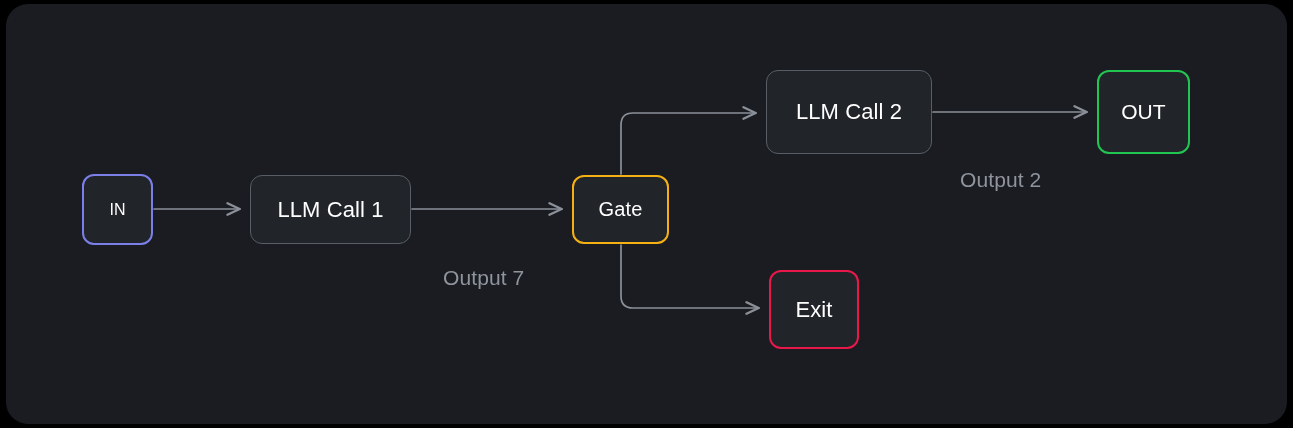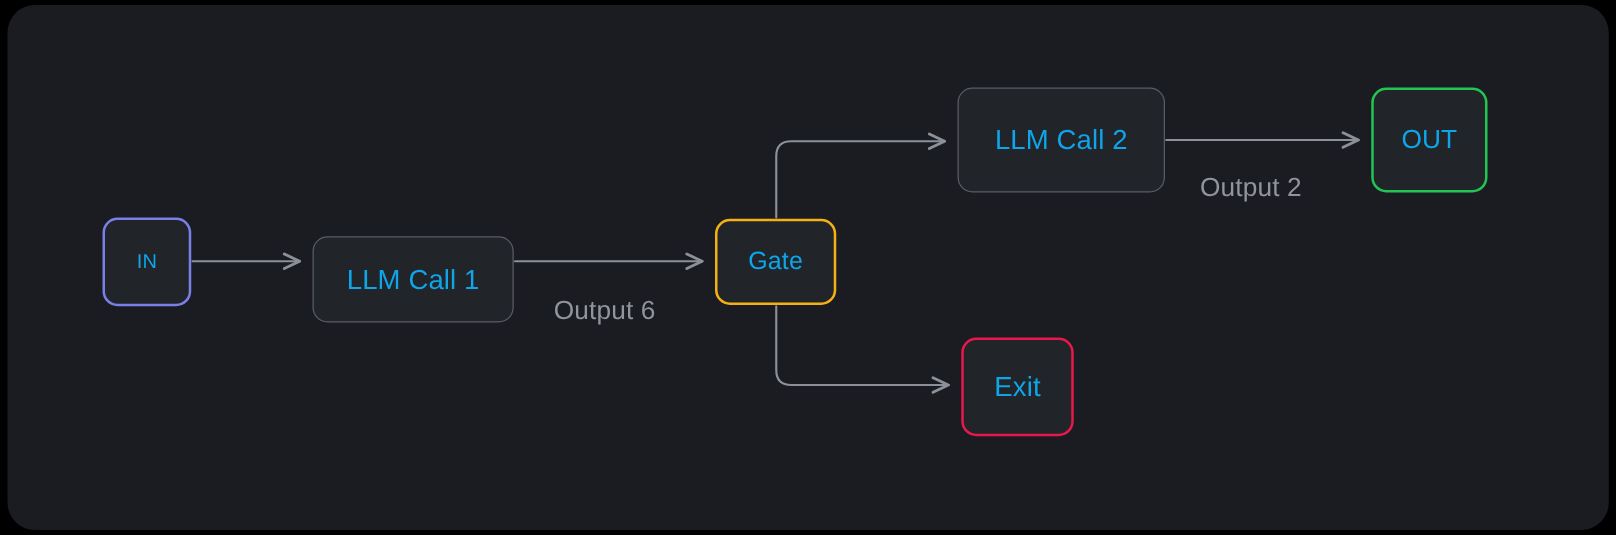--- a/index.html
+++ b/index.html
@@ -39,43 +39,44 @@
   }
   .node {
     position: absolute;
     box-sizing: border-box;
     display: flex;
     align-items: center;
     justify-content: center;
     background: #212429;
     border-radius: 12px;
     border-style: solid;
-    color: #0ea5e9;
+    color: #ffffff;
     letter-spacing: 0.1px;
     white-space: nowrap;
   }
   .node.gray   { border-color: #585d66; border-width: 1.6px; }
   .node.blue   { border-color: #7b7fe8; border-width: 2px; }
   .node.amber  { border-color: #f5b014; border-width: 2px; }
   .node.green  { border-color: #23c552; border-width: 2px; }
   .node.red    { border-color: #e8194a; border-width: 2px; }
 
   #node-in       { left: 82px;   top: 174px; width: 71px;  height: 71px;  font-size: 16px; }
-  #node-llm1     { left: 250px;  top: 189px; width: 161px; height: 69px;  font-size: 22px; }
+  #node-llm1     { left: 250px;  top: 175px; width: 161px; height: 69px;  font-size: 22px; }
   #node-gate     { left: 572px;  top: 175px; width: 97px;  height: 69px;  font-size: 20px; }
   #node-llm2     { left: 766px;  top: 70px;  width: 166px; height: 84px;  font-size: 22px; }
   #node-out      { left: 1097px; top: 70px;  width: 93px;  height: 84px;  font-size: 21px; }
   #node-exit     { left: 769px;  top: 270px; width: 90px;  height: 79px;  font-size: 22px; }
 
   .edge-label {
     position: absolute;
     color: #8f949d;
     font-size: 21px;
     white-space: nowrap;
     letter-spacing: 0.1px;
+    margin-top: 29px;
   }
   #label-output1 { left: 443px; top: 237px; }
   #label-output2 { left: 960px; top: 139px; }
 </style>
 </head>
 <body>
 
 <div id="canvas">
   <div id="board"></div>
 
@@ -117,16 +118,16 @@
   </div>
 
   <div class="node red" id="node-exit">
     <span>Exit</span>
   </div>
 
   <div class="node green" id="node-out">
     <span>OUT</span>
   </div>
 
-  <div class="edge-label" id="label-output1">Output 6</div>
+  <div class="edge-label" id="label-output1">Output 7</div>
 
   <div class="edge-label" id="label-output2">Output 2</div>
 </div>
 
 </body></html>

